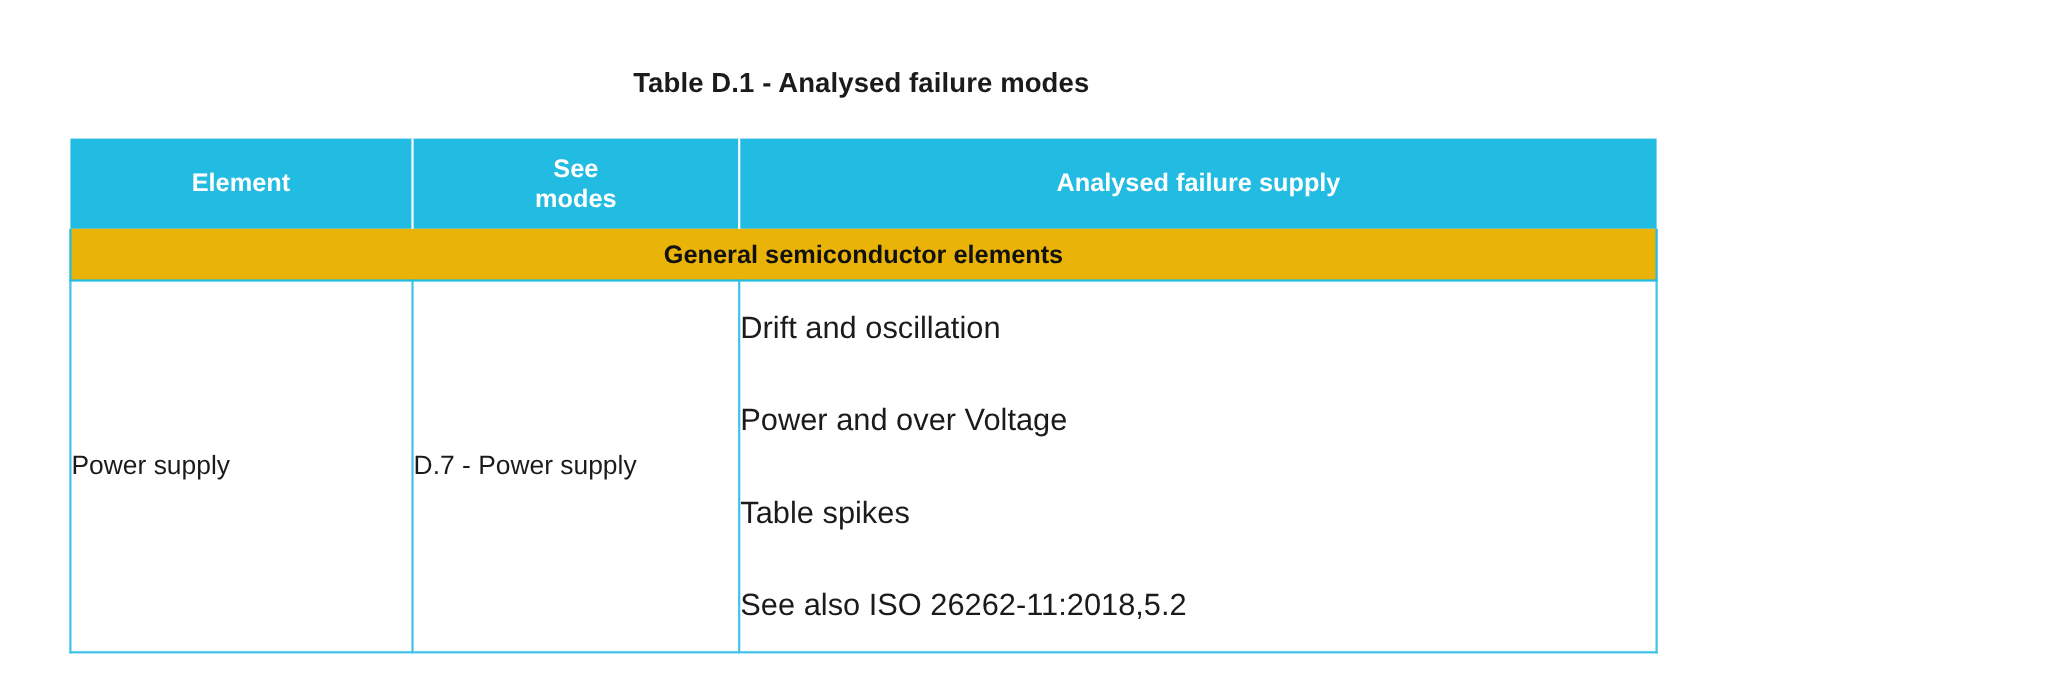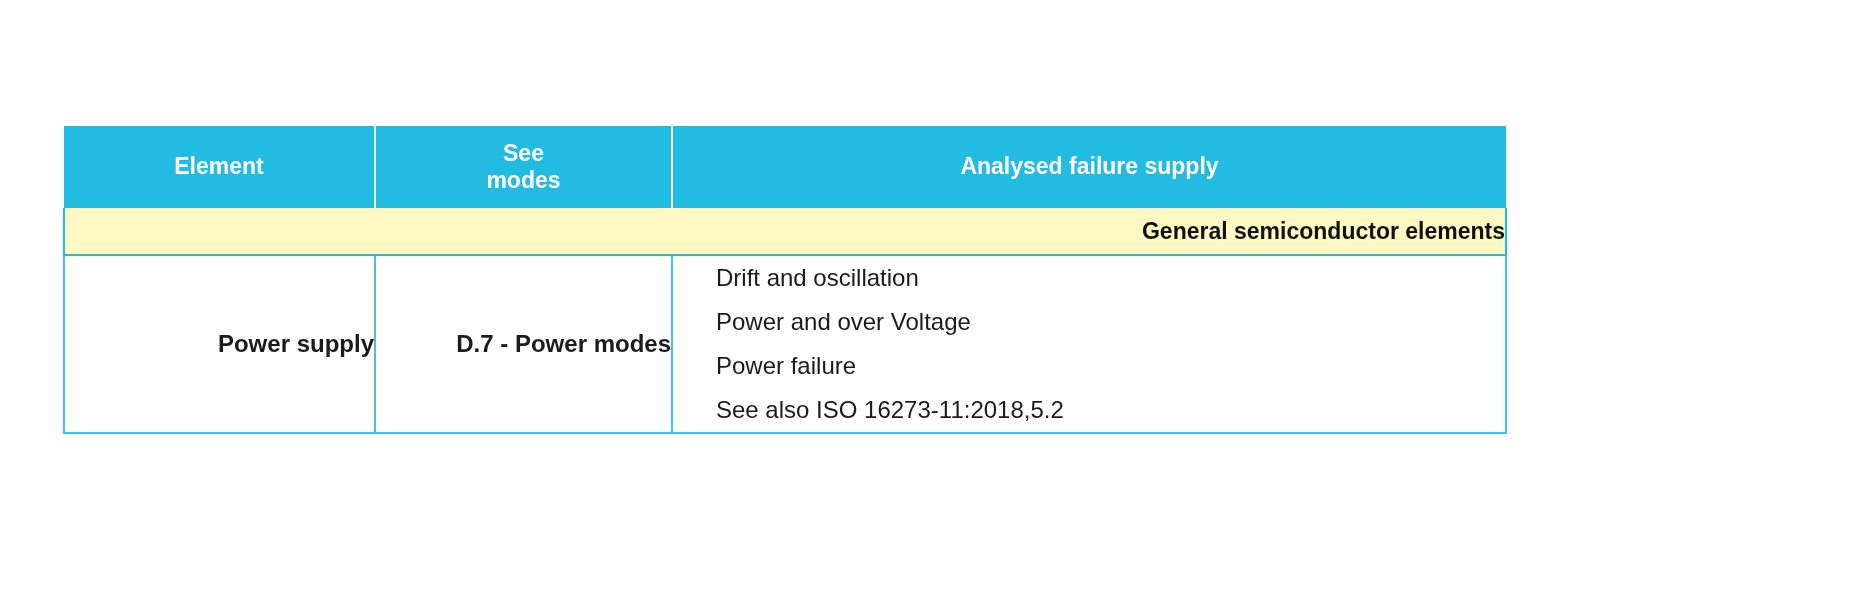--- a/index.html
+++ b/index.html
@@ -62,67 +62,66 @@
     height: 82px;
     border: none;
     border-right: 2px solid #ffffff;
     line-height: 1.18;
   }
   thead th.last-head {
     border-right: none;
   }
 
   tr.section-row td {
-    background: #fef9c3;
+    background: #eab308;
     color: #111111;
     font-size: 23px;
     font-weight: bold;
-    text-align: right;
+    text-align: center;
     height: 46px;
     padding: 0;
     border-left: 2px solid #22bbe2;
     border-right: 2px solid #22bbe2;
     border-bottom: 2px solid #22bbe2;
   }
 
   tbody tr.data-row td {
     border: 2px solid #3fc3e8;
     border-top: none;
     font-size: 24px;
     color: #1b1b1b;
     padding: 0;
     vertical-align: middle;
   }
 
   td.cell-element,
   td.cell-tables {
-    text-align: right;
-    font-weight: bold;
+    text-align: left;
   }
 
   td.cell-modes {
     text-align: left;
     padding: 18px 0 18px 56px;
     vertical-align: top;
   }
 
   .mode-line {
     line-height: 1.0;
-    padding: 10px 0;
-    font-size: 24px;
+    padding: 28px 0;
+    font-size: 28px;
     color: #1b1b1b;
     white-space: nowrap;
-    margin-left: 43px;
   }
 </style>
 </head>
 <body>
 
 <div class="page">
 
+  <div class="table-caption">Table D.1 - Analysed failure modes</div>
 
   <div class="table-wrap">
     <table class="failure-table">
       <colgroup>
         <col class="col-element">
         <col class="col-tables">
         <col class="col-modes">
       </colgroup>
 
       <thead>
@@ -146,27 +145,27 @@
           <td colspan="3">
             <span>General semiconductor elements</span>
           </td>
         </tr>
 
         <tr class="data-row">
           <td class="cell-element">
             <span>Power supply</span>
           </td>
           <td class="cell-tables">
-            <span>D.7 - Power modes</span>
+            <span>D.7 - Power supply</span>
           </td>
           <td class="cell-modes">
             <div class="mode-line">Drift and oscillation</div>
             <div class="mode-line">Power and over Voltage</div>
-            <div class="mode-line">Power failure</div>
-            <div class="mode-line">See also ISO 16273-11:2018,5.2</div>
+            <div class="mode-line">Table spikes</div>
+            <div class="mode-line">See also ISO 26262-11:2018,5.2</div>
           </td>
         </tr>
 
       </tbody>
     </table>
   </div>
 
 </div>
 
 </body></html>

